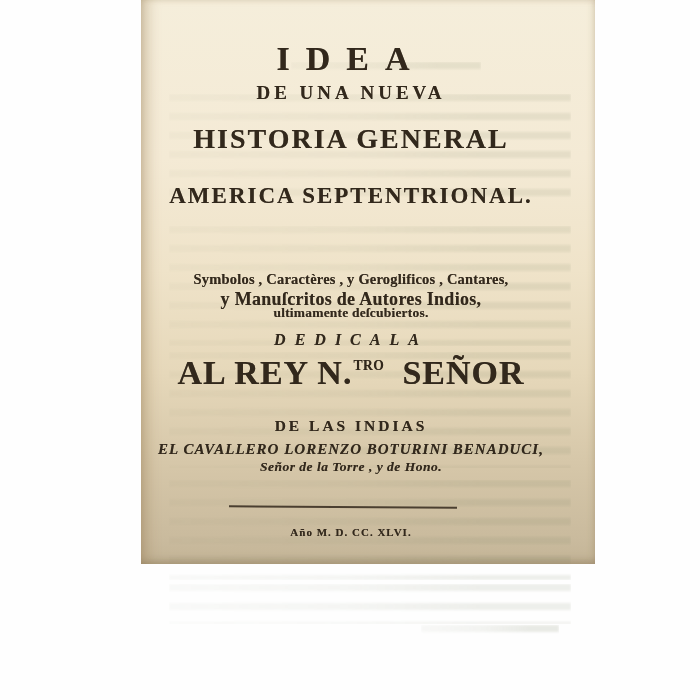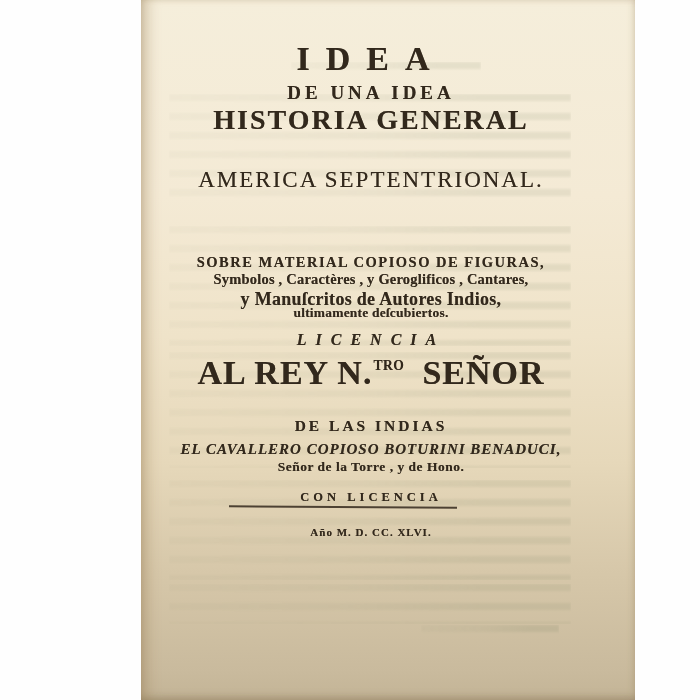--- a/index.html
+++ b/index.html
@@ -6,30 +6,29 @@
   body{
     width:700px;height:700px;overflow:hidden;
     background:#ffffff;
     font-family:"Liberation Serif","DejaVu Serif",serif;
   }
   .photo{
     position:relative;width:700px;height:700px;background:#fefefe;
   }
   
   .sheet{
-    position:absolute;left:141px;top:0;width:454px;height:700px;
+    position:absolute;left:141px;top:0;width:454px;height:564px;
     background:linear-gradient(180deg,
       #f5eedb 0%, #f4ead5 28%, #efe3c9 48%,
       #e6d8ba 66%, #d6c7a9 82%, #c9ba9d 96%, #c3b496 100%);
     box-shadow:
       inset 14px 0 14px -8px rgba(150,122,78,.38),
       inset -6px 0 10px -6px rgba(150,125,85,.22),
       inset 0 -5px 8px -3px rgba(110,95,70,.40),
       inset 0 4px 6px -4px rgba(160,135,90,.18);
-    padding-left: 40px;
   }
   
   .ghost{
     position:absolute;
     background:repeating-linear-gradient(180deg,
       rgba(122,131,101,.42) 0 7px, rgba(122,131,101,0) 7px 19px);
     filter:blur(1.1px);
     opacity:.30;
     -webkit-mask-image:linear-gradient(90deg,rgba(0,0,0,.30) 0%,rgba(0,0,0,.55) 45%,#000 78%);
             mask-image:linear-gradient(90deg,rgba(0,0,0,.30) 0%,rgba(0,0,0,.55) 45%,#000 78%);
@@ -43,36 +42,36 @@
   .g-g{left:280px;top:625px;width:138px;height:10px;opacity:.38;}
   
   .ln{
     position:absolute;left:6px;right:40px;text-align:center;
     color:#32281c;
     text-shadow:0 0 .5px rgba(50,40,28,.55);
     white-space:nowrap;
   }
   .idea        {top:40px; font-size:34px; letter-spacing:16px; font-weight:600;}
   .de-una      {top:82px; font-size:19px; letter-spacing:4px; font-weight:600;}
-  .historia    {top:104px;font-size:28px; letter-spacing:2px; font-weight:600;}
+  .historia    {top:123px;font-size:28px; letter-spacing:2px; font-weight:600;}
   .de-la       {top:155px;font-size:17px; letter-spacing:6px; font-weight:600;}
-  .america     {top:167px;font-size:23px; letter-spacing:2px; font-weight:400;}
+  .america     {top:183px;font-size:23px; letter-spacing:2px; font-weight:700;}
   .fundada     {top:224px;font-size:17px; letter-spacing:8px; font-style:italic; font-weight:600;}
   .sobre       {top:254px;font-size:14.5px;letter-spacing:1.5px;font-weight:600;}
   .symbolos    {top:271px;font-size:14.5px;letter-spacing:.2px;font-weight:600;}
   .manuscritos {top:289px;font-size:18px; letter-spacing:.3px;font-weight:600;}
   .ultimamente {top:305px;font-size:13.5px;letter-spacing:.2px;font-weight:600;}
   .dedicala    {top:331px;font-size:16px; letter-spacing:9px; font-style:italic;font-weight:600;}
   .rey         {top:354px;font-size:34px; letter-spacing:1px; font-weight:700;}
   .rey sup     {font-size:.40em;letter-spacing:.5px;vertical-align:14px;margin-left:1px;}
   .rey .rey-post{margin-left:18px;}
   .consejo     {top:400px;font-size:15.5px;letter-spacing:1.5px;font-weight:600;}
   .indias      {top:417px;font-size:15.5px;letter-spacing:3px;font-weight:600;}
   .cavallero   {top:441px;font-size:15px; letter-spacing:1px; font-style:italic;font-weight:600;}
-  .senorline   {top:459px;font-size:13.5px;letter-spacing:.5px;font-weight:600;}
+  .senorline   {top:459px;font-size:13.5px;letter-spacing:.5px;font-style:italic;font-weight:600;}
   .licencia    {top:490px;font-size:12.5px;letter-spacing:4px;font-weight:600;}
   .madrid      {top:509px;font-size:14px; letter-spacing:.2px;font-weight:600;}
   .anno        {top:526px;font-size:11px; letter-spacing:1px; font-weight:600;}
   .rule{
     position:absolute;left:88px;top:506px;width:228px;height:2px;
     background:#32281c;opacity:.85;transform:rotate(.35deg);
   }
 </style>
 </head>
 <body>
@@ -82,33 +81,31 @@
 
     <div class="ghost g-a"></div>
     <div class="ghost g-b"></div>
     <div class="ghost g-c"></div>
     <div class="ghost g-d"></div>
     <div class="ghost g-e"></div>
     <div class="ghost g-f"></div>
     <div class="ghost g-g"></div>
 
     <div class="ln idea">IDEA</div>
-    <div class="ln de-una">DE UNA IDEA</div>
+    <div class="ln de-una">DE UNA NUEVA</div>
     <div class="ln historia">HISTORIA GENERAL</div>
     <div class="ln america">AMERICA SEPTENTRIONAL.</div>
-    <div class="ln sobre">SOBRE MATERIAL COPIOSO DE FIGURAS,</div>
     <div class="ln symbolos">Symbolos , Caractères , y Geroglificos , Cantares,</div>
     <div class="ln manuscritos">y Manuſcritos de Autores Indios,</div>
     <div class="ln ultimamente">ultimamente deſcubiertos.</div>
-    <div class="ln dedicala">LICENCIA</div>
+    <div class="ln dedicala">DEDICALA</div>
 
     <div class="ln rey">
       <span>AL REY N.</span><sup>TRO</sup><span class="rey-post">SEÑOR</span>
     </div>
 
     <div class="ln indias">DE LAS INDIAS</div>
-    <div class="ln cavallero">EL CAVALLERO COPIOSO BOTURINI BENADUCI,</div>
+    <div class="ln cavallero">EL CAVALLERO LORENZO BOTURINI BENADUCI,</div>
     <div class="ln senorline">Señor de la Torre , y de Hono.</div>
-    <div class="ln licencia">CON LICENCIA</div>
     <div class="rule"></div>
     <div class="ln anno">Año M. D. CC. XLVI.</div>
   </div>
 </div>
 
 </body></html>

